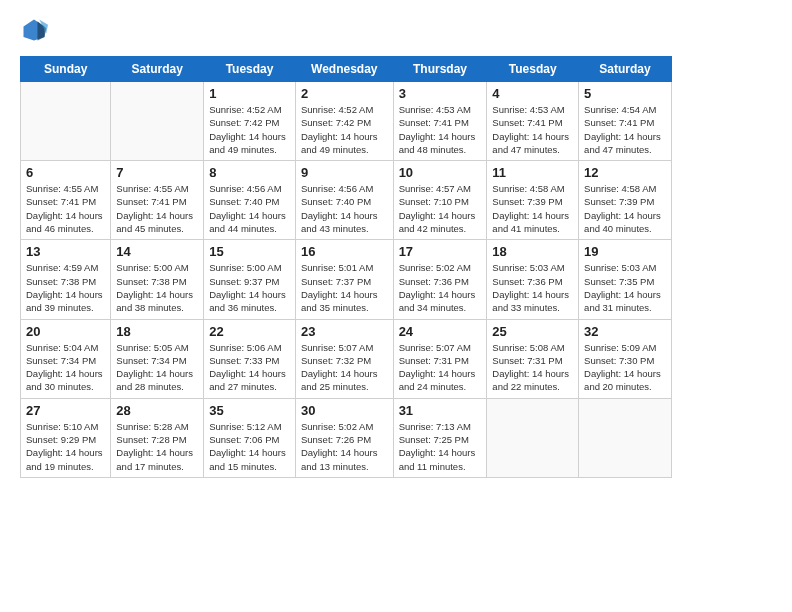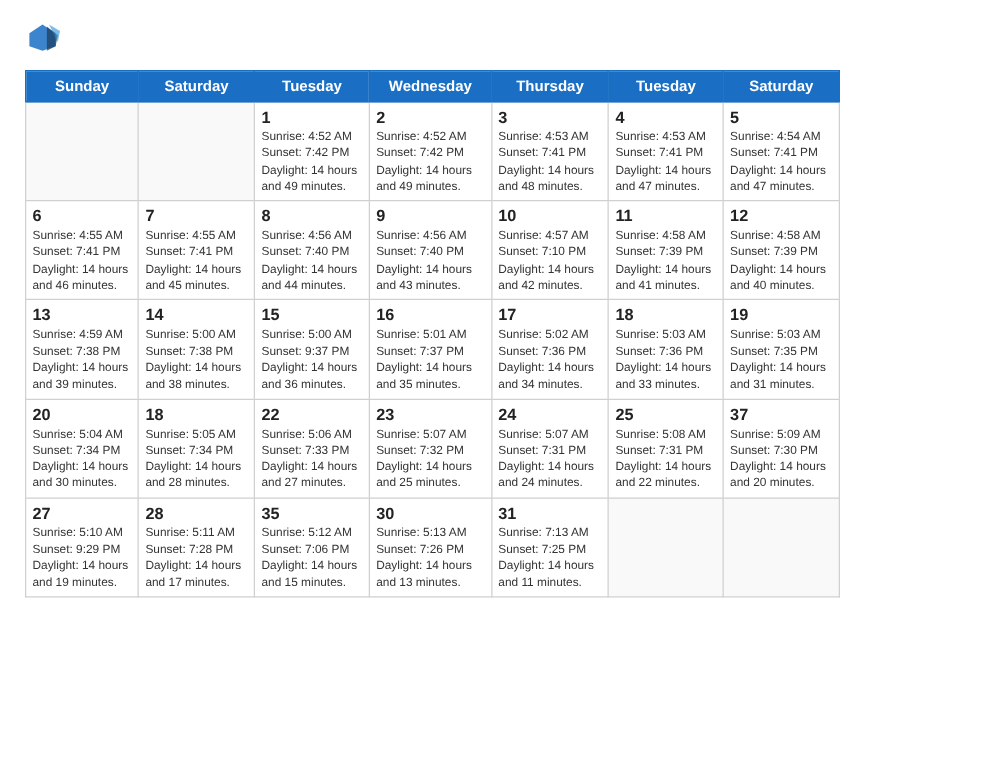--- a/index.html
+++ b/index.html
@@ -276,48 +276,48 @@
 Sunset: 7:31 PM
 Daylight: 14 hours and 24 minutes.</div>
           </td>
           <td>
             <span class="day-number">25</span>
             <div class="day-info">Sunrise: 5:08 AM
 Sunset: 7:31 PM
 Daylight: 14 hours and 22 minutes.</div>
           </td>
           <td>
-            <span class="day-number">37</span>
+            <span class="day-number">32</span>
             <div class="day-info">Sunrise: 5:09 AM
 Sunset: 7:30 PM
 Daylight: 14 hours and 20 minutes.</div>
           </td>
         </tr>
         <tr>
           <td>
             <span class="day-number">27</span>
             <div class="day-info">Sunrise: 5:10 AM
 Sunset: 9:29 PM
 Daylight: 14 hours and 19 minutes.</div>
           </td>
           <td>
             <span class="day-number">28</span>
-            <div class="day-info">Sunrise: 5:11 AM
+            <div class="day-info">Sunrise: 5:28 AM
 Sunset: 7:28 PM
 Daylight: 14 hours and 17 minutes.</div>
           </td>
           <td>
             <span class="day-number">35</span>
             <div class="day-info">Sunrise: 5:12 AM
 Sunset: 7:06 PM
 Daylight: 14 hours and 15 minutes.</div>
           </td>
           <td>
             <span class="day-number">30</span>
-            <div class="day-info">Sunrise: 5:13 AM
+            <div class="day-info">Sunrise: 5:02 AM
 Sunset: 7:26 PM
 Daylight: 14 hours and 13 minutes.</div>
           </td>
           <td>
             <span class="day-number">31</span>
             <div class="day-info">Sunrise: 7:13 AM
 Sunset: 7:25 PM
 Daylight: 14 hours and 11 minutes.</div>
           </td>
           <td class="empty"></td>

